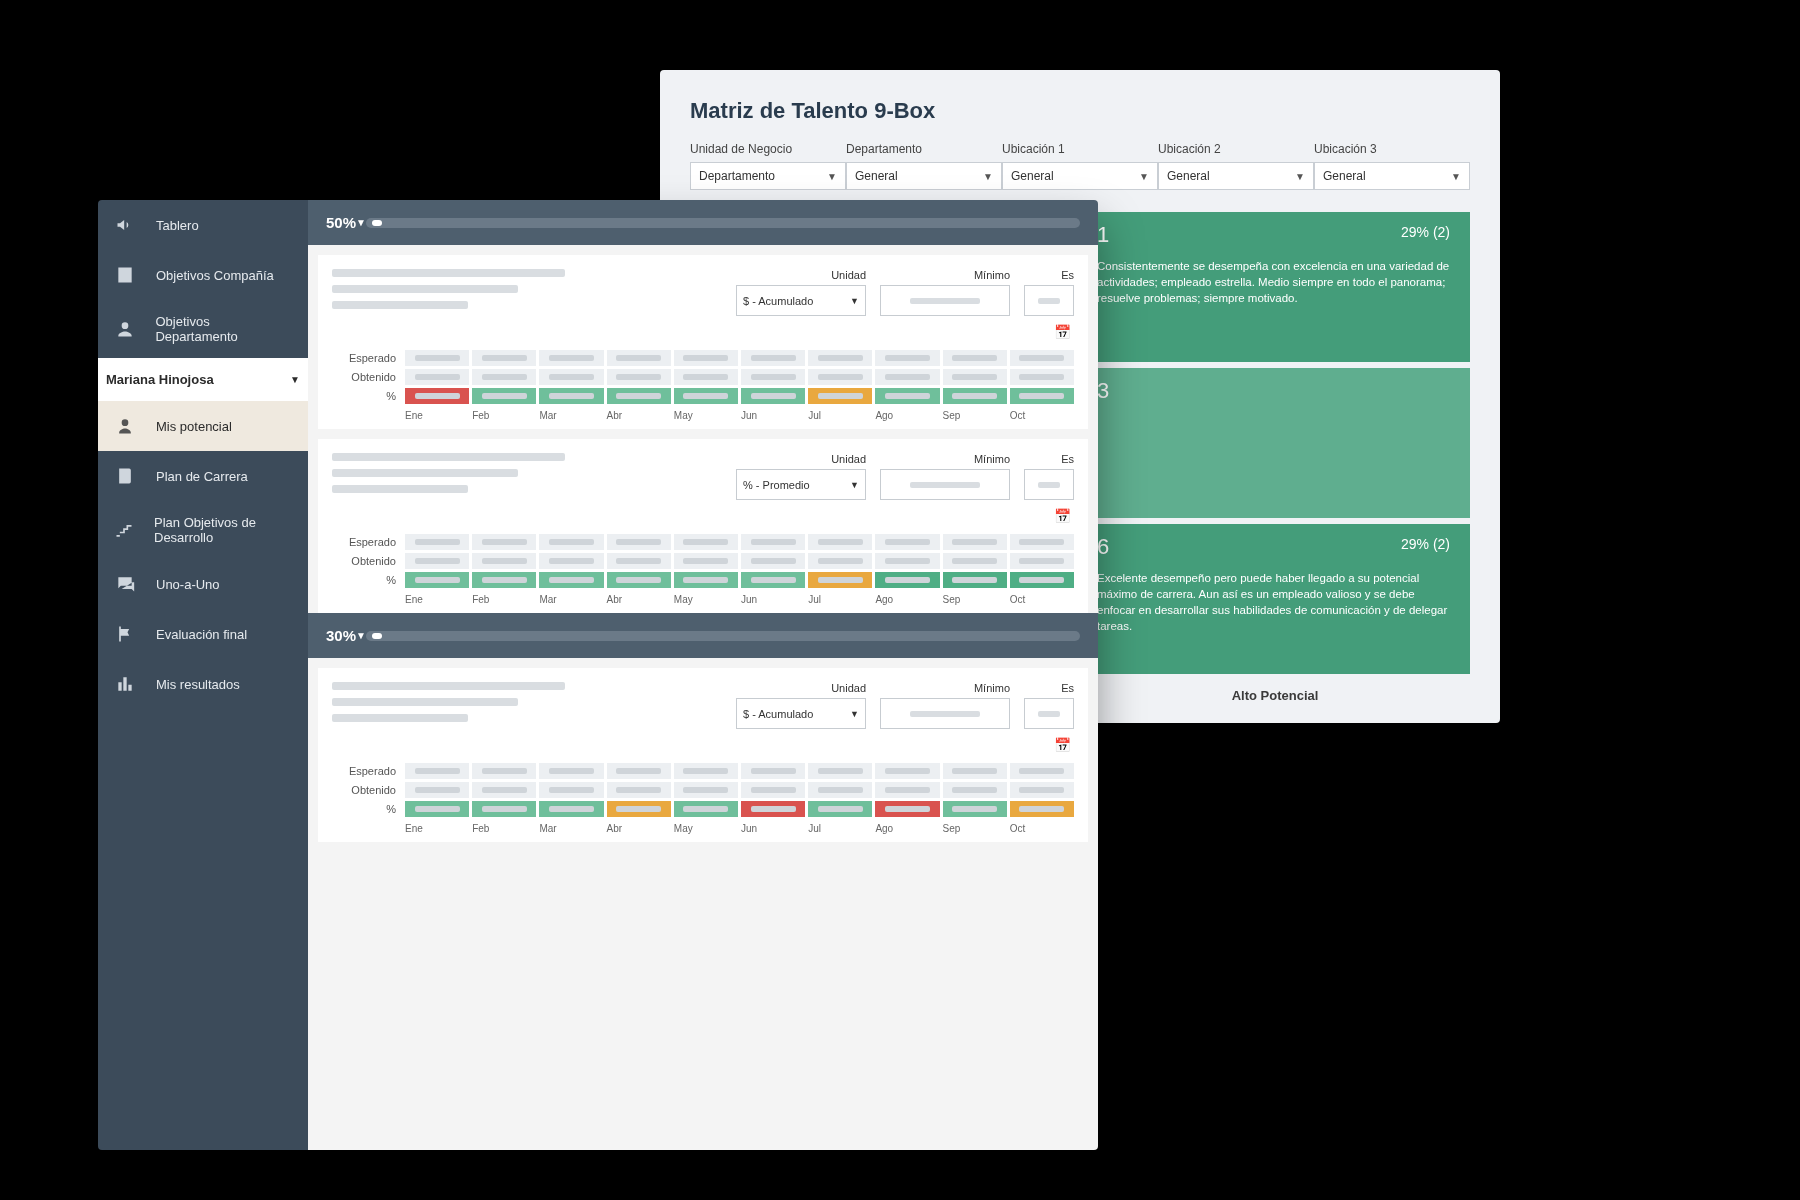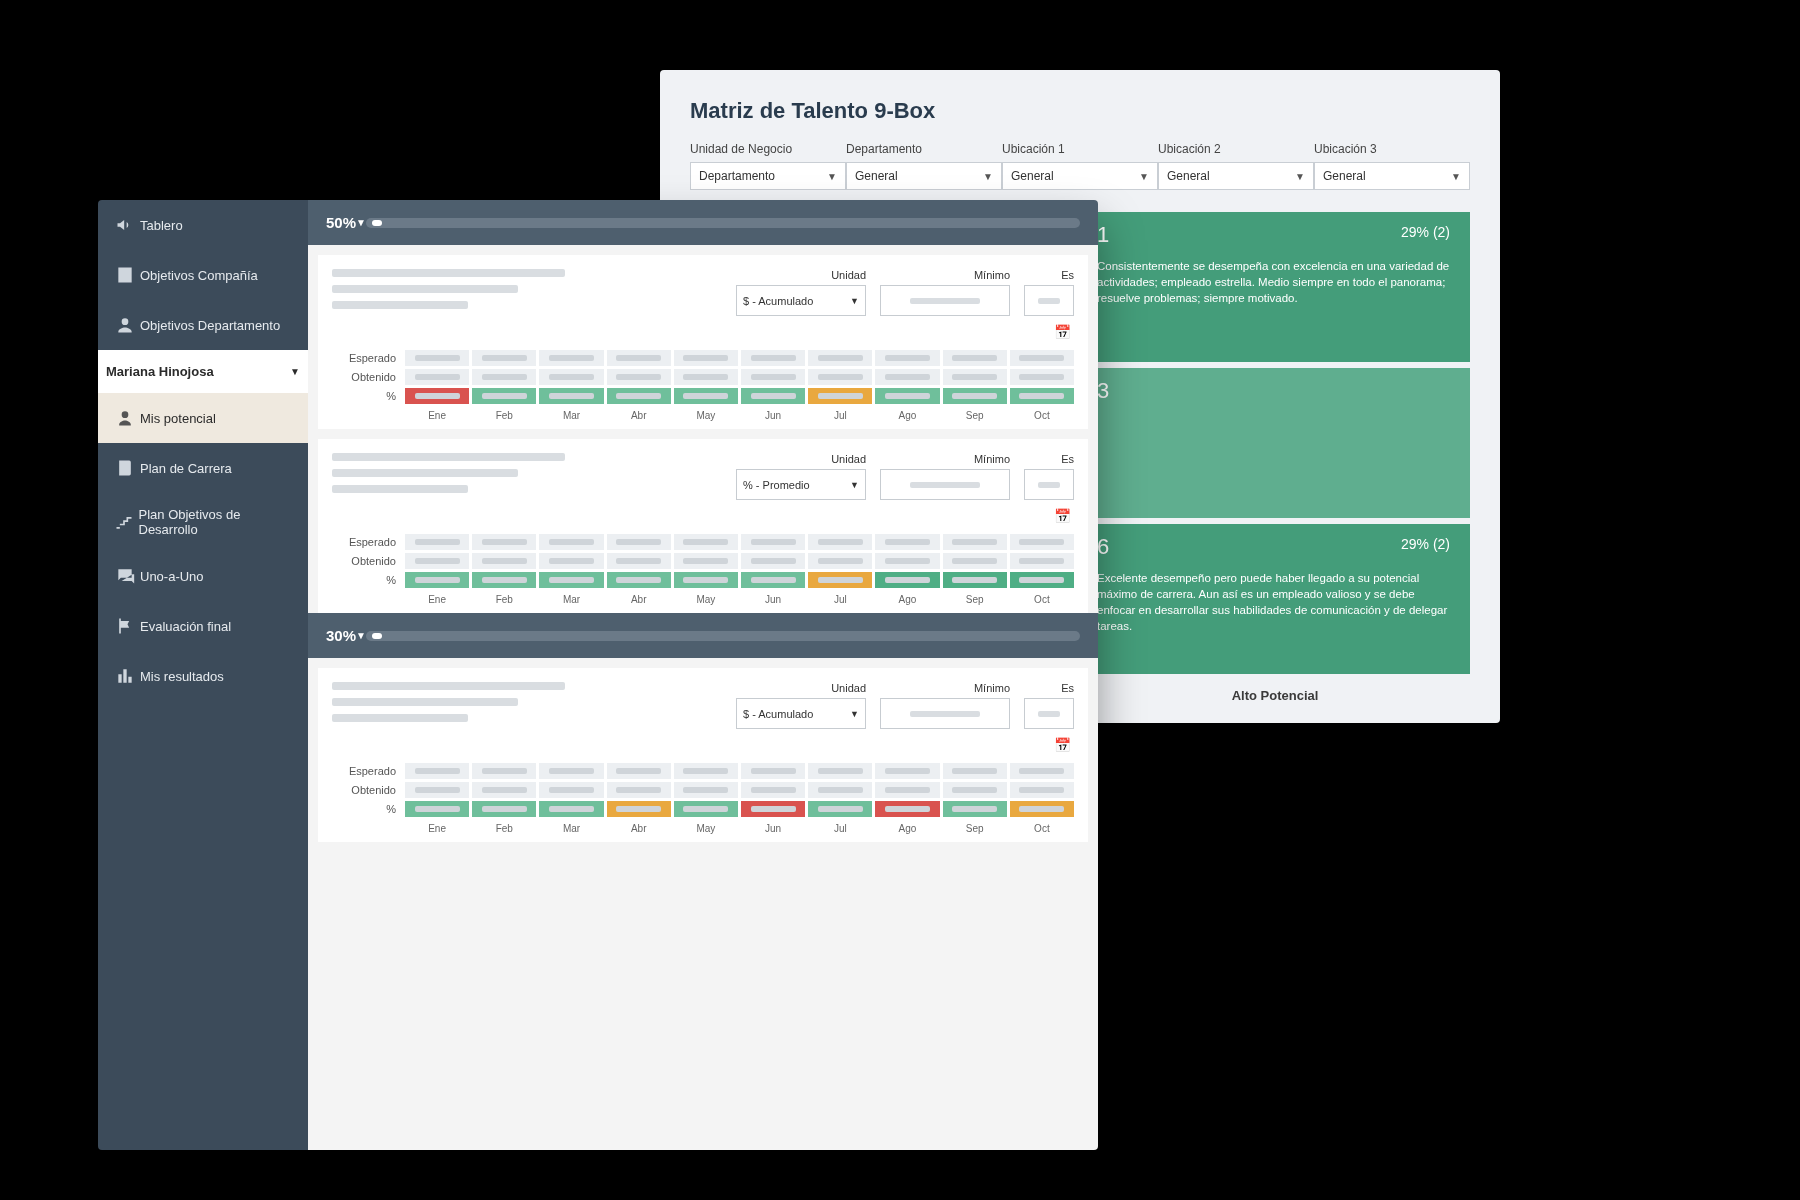--- a/index.html
+++ b/index.html
@@ -19,21 +19,21 @@
 .cell .n{font-size:22px;font-weight:300;position:absolute;top:10px;left:14px}
 .cell .pct{position:absolute;top:12px;right:20px;font-size:14px}
 .cell .txt{font-size:11.5px;line-height:1.4;margin-top:34px}
 .g2{background:#5fae8f}.g1{background:#449d7a}.g5{background:#5fae8f}.g3{background:#5fae8f}.g8{background:#e9a83f}.g6{background:#449d7a}
 .axlbl{display:grid;grid-template-columns:1fr 1fr;text-align:center;font-size:13px;font-weight:700;color:#3a3a3a}
 .edge-red{position:absolute;left:0;top:275px;width:10px;height:480px;background:#d9534f}
 
 
 .card-front{position:absolute;left:98px;top:200px;width:1000px;height:950px;border-radius:4px;overflow:hidden;display:flex;box-shadow:0 25px 45px rgba(0,0,0,.4)}
 .sidebar{width:210px;background:#3c4b5a;display:flex;flex-direction:column}
-.nav-item{display:flex;align-items:center;gap:4px;padding:14px 16px;color:#e6eaee;font-size:13px;cursor:pointer}
+.nav-item{display:flex;align-items:center;gap:20px;padding:14px 16px;color:#e6eaee;font-size:13px;cursor:pointer}
 .nav-item .ic{width:22px;height:22px;display:flex;align-items:center;justify-content:center;color:#cfd6dd}
 .nav-sel{background:#fff;color:#2b2b2b;padding:14px 8px;font-size:13px;font-weight:600;display:flex;align-items:center;justify-content:space-between;cursor:pointer}
 .nav-active{background:#efe9df;color:#2b2b2b}
 .nav-active .ic{color:#555}
 
 .main{flex:1;background:#f4f4f4;display:flex;flex-direction:column;overflow:hidden}
 .grp-head{background:#4e5f6e;color:#fff;display:flex;align-items:center;padding:14px 18px}
 .grp-head .pct{font-weight:700;font-size:15px}
 .grp-head .caret{font-size:10px}
 .grp-head .bar{flex:1;height:10px;background:#6b7a88;border-radius:5px;position:relative}
@@ -49,21 +49,21 @@
 .inpcol label{font-size:11px;color:#333;text-align:right}
 .inp{border:1px solid #c7ccd1;background:#fff;height:31px;display:flex;align-items:center;padding:6px 6px;font-size:11px;color:#333;justify-content:space-between}
 .inp.blank::after{content:"";display:block;width:60%;height:6px;background:#d9dde1;border-radius:2px;margin:0 auto}
 .cal{color:#5b9bd5;font-size:14px;text-align:right;margin-top:4px;margin-right:2px}
 
 .rows{display:grid;grid-template-columns:70px repeat(10,1fr);gap:3px;align-items:center;font-size:11px}
 .rlbl{text-align:right;padding-right:6px;color:#555}
 .cellm{height:16px;background:#eceff2;position:relative}
 .cellm::after{content:"";position:absolute;left:15%;right:15%;top:5px;height:6px;background:#cfd4d9;border-radius:2px}
 .cg{background:#6fbf9b}.cg2{background:#4fae85}.cr{background:#d9534f}.cy{background:#e9a83f}
-.months{display:grid;grid-template-columns:70px repeat(10,1fr);gap:3px;font-size:10px;color:#666;text-align:center;margin-top:6px}
+.months{display:grid;grid-template-columns:70px repeat(10,1fr);gap:3px;font-size:10px;color:#666;margin-top:6px}
 
 svg{width:20px;height:20px;fill:currentColor}
 </style>
 </head>
 <body>
 
 <div class="stage">
 
 <div class="card-back">
   <div class="edge-red"></div>

